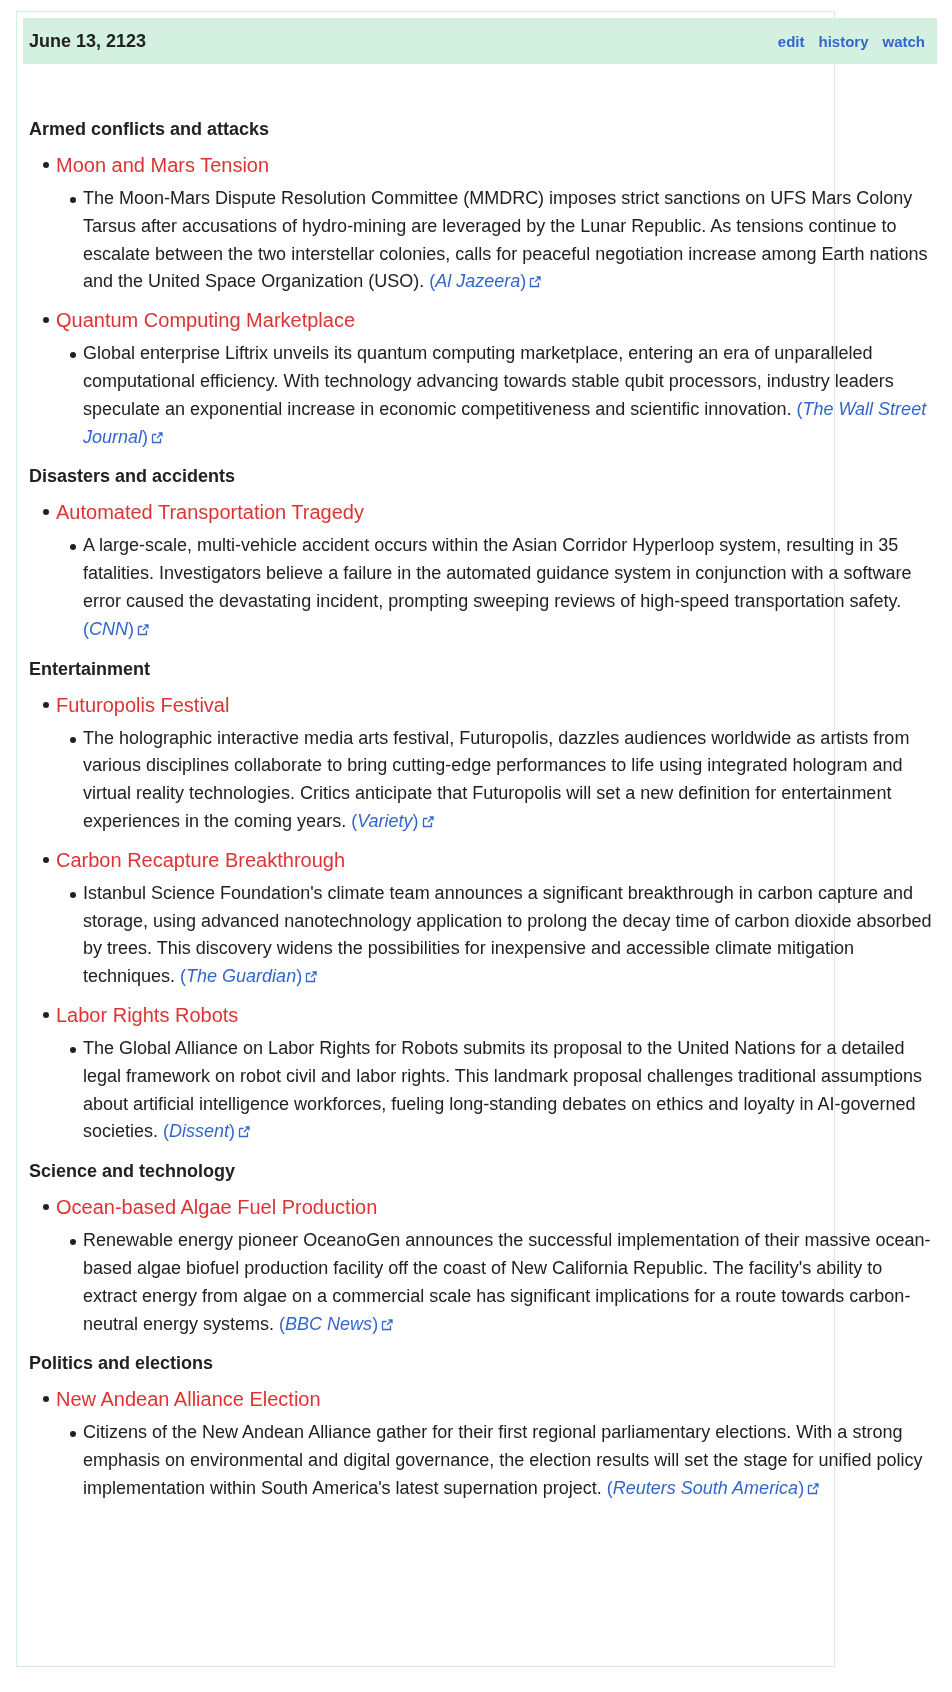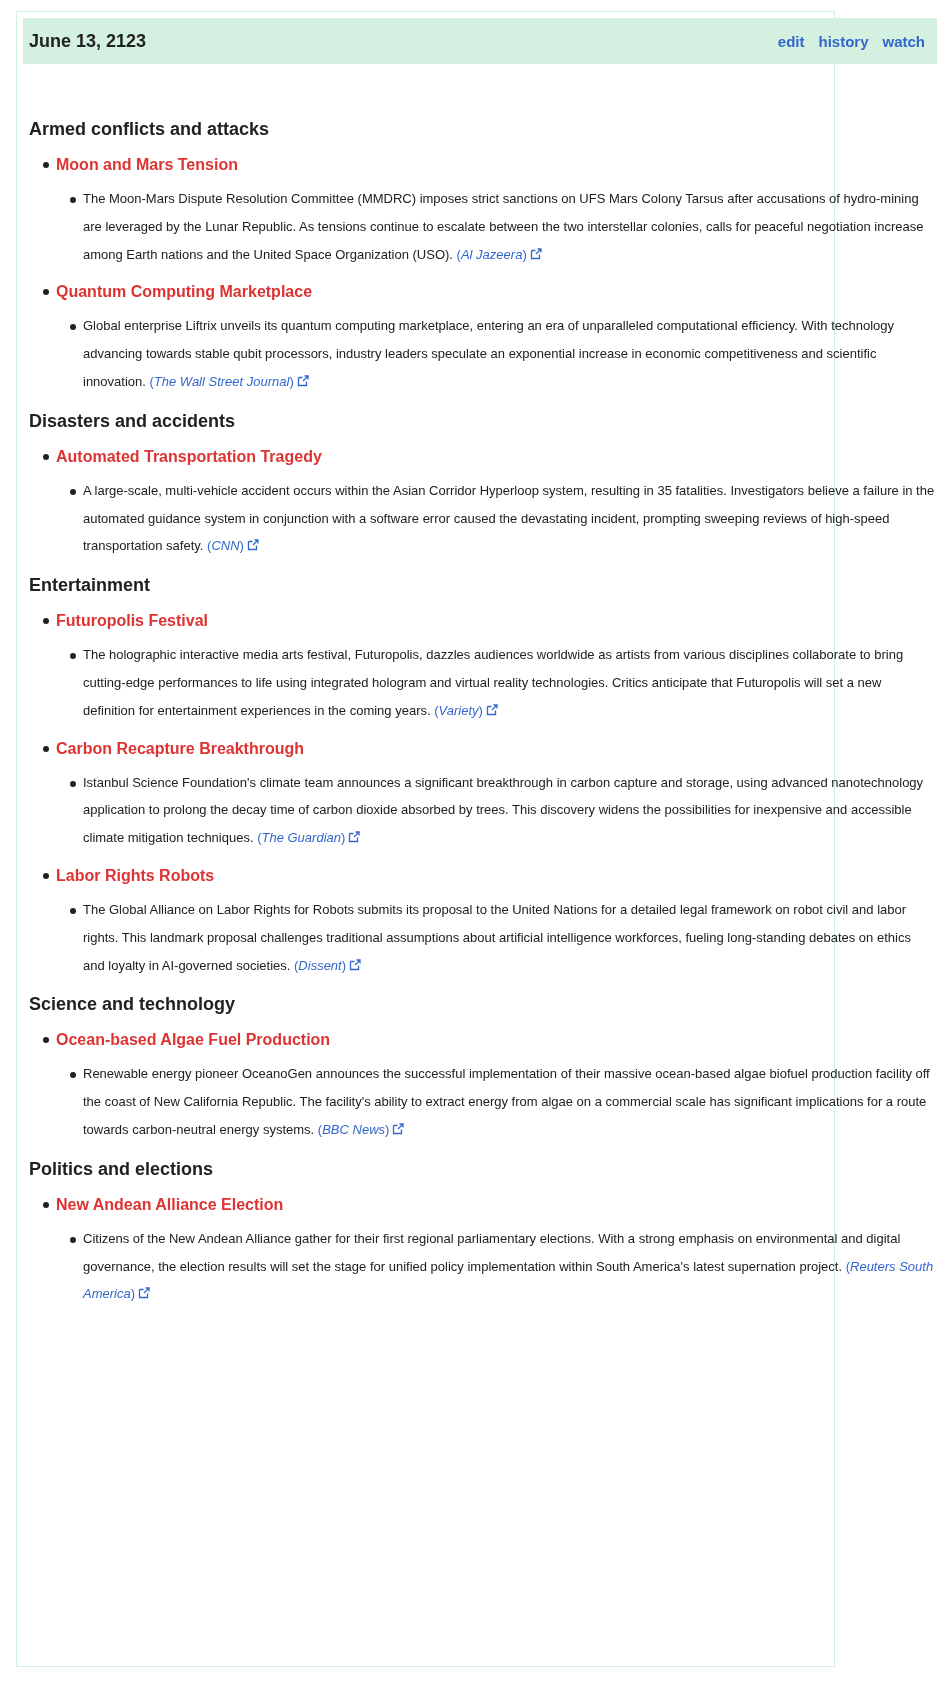--- a/index.html
+++ b/index.html
@@ -13,27 +13,27 @@
     background: #d4f0e1; display: flex; align-items: center; justify-content: space-between;
     box-sizing: border-box; padding: 0 12px 0 6px;
   }
   .header .date { font-weight: bold; font-size: 18px; color: #202122; }
   .header .links { display: flex; gap: 14px; }
   .header .links a { font-weight: bold; font-size: 15px; color: #3366cc; text-decoration: none; cursor: pointer; }
   .content { position: absolute; left: 12px; top: 56px; width: 906px; margin-top: 43px; }
   .cat { font-weight: bold; font-size: 18px; margin: 0; line-height: 24px; padding: 6px 0 7px 0; }
   ul.topics { list-style: none; margin: 0; padding: 0; }
   ul.topics > li { position: relative; padding-left: 27px; }
-  .topic-row { position: relative; font-size: 16px; line-height: 26px; padding: 4px 0 7px 0; font-weight: bold; }
+  .topic-row { position: relative; font-size: 20px; line-height: 26px; padding: 4px 0 7px 0; }
   .topic-row .dot, .story .dot {
     position: absolute; width: 6px; height: 6px; border-radius: 50%; background: #202122;
   }
   .topic-row .dot { left: -13px; top: 14px; }
   .topic-link { color: #d33; text-decoration: none; cursor: pointer; }
-  .story { position: relative; margin-left: 27px; font-size: 13px; line-height: 27.8px; padding-bottom: 7px; }
+  .story { position: relative; margin-left: 27px; font-size: 18px; line-height: 27.8px; padding-bottom: 7px; }
   .story .dot { left: -13px; top: 12px; }
   .src { color: #3366cc; cursor: pointer; text-decoration: none; }
   .src i { font-style: italic; }
   .ext { display: inline-block; width: 12px; height: 12px; margin-left: 3px; vertical-align: -1px; }
 </style>
 </head>
 <body>
 
 <div class="box">
   <div class="header">

